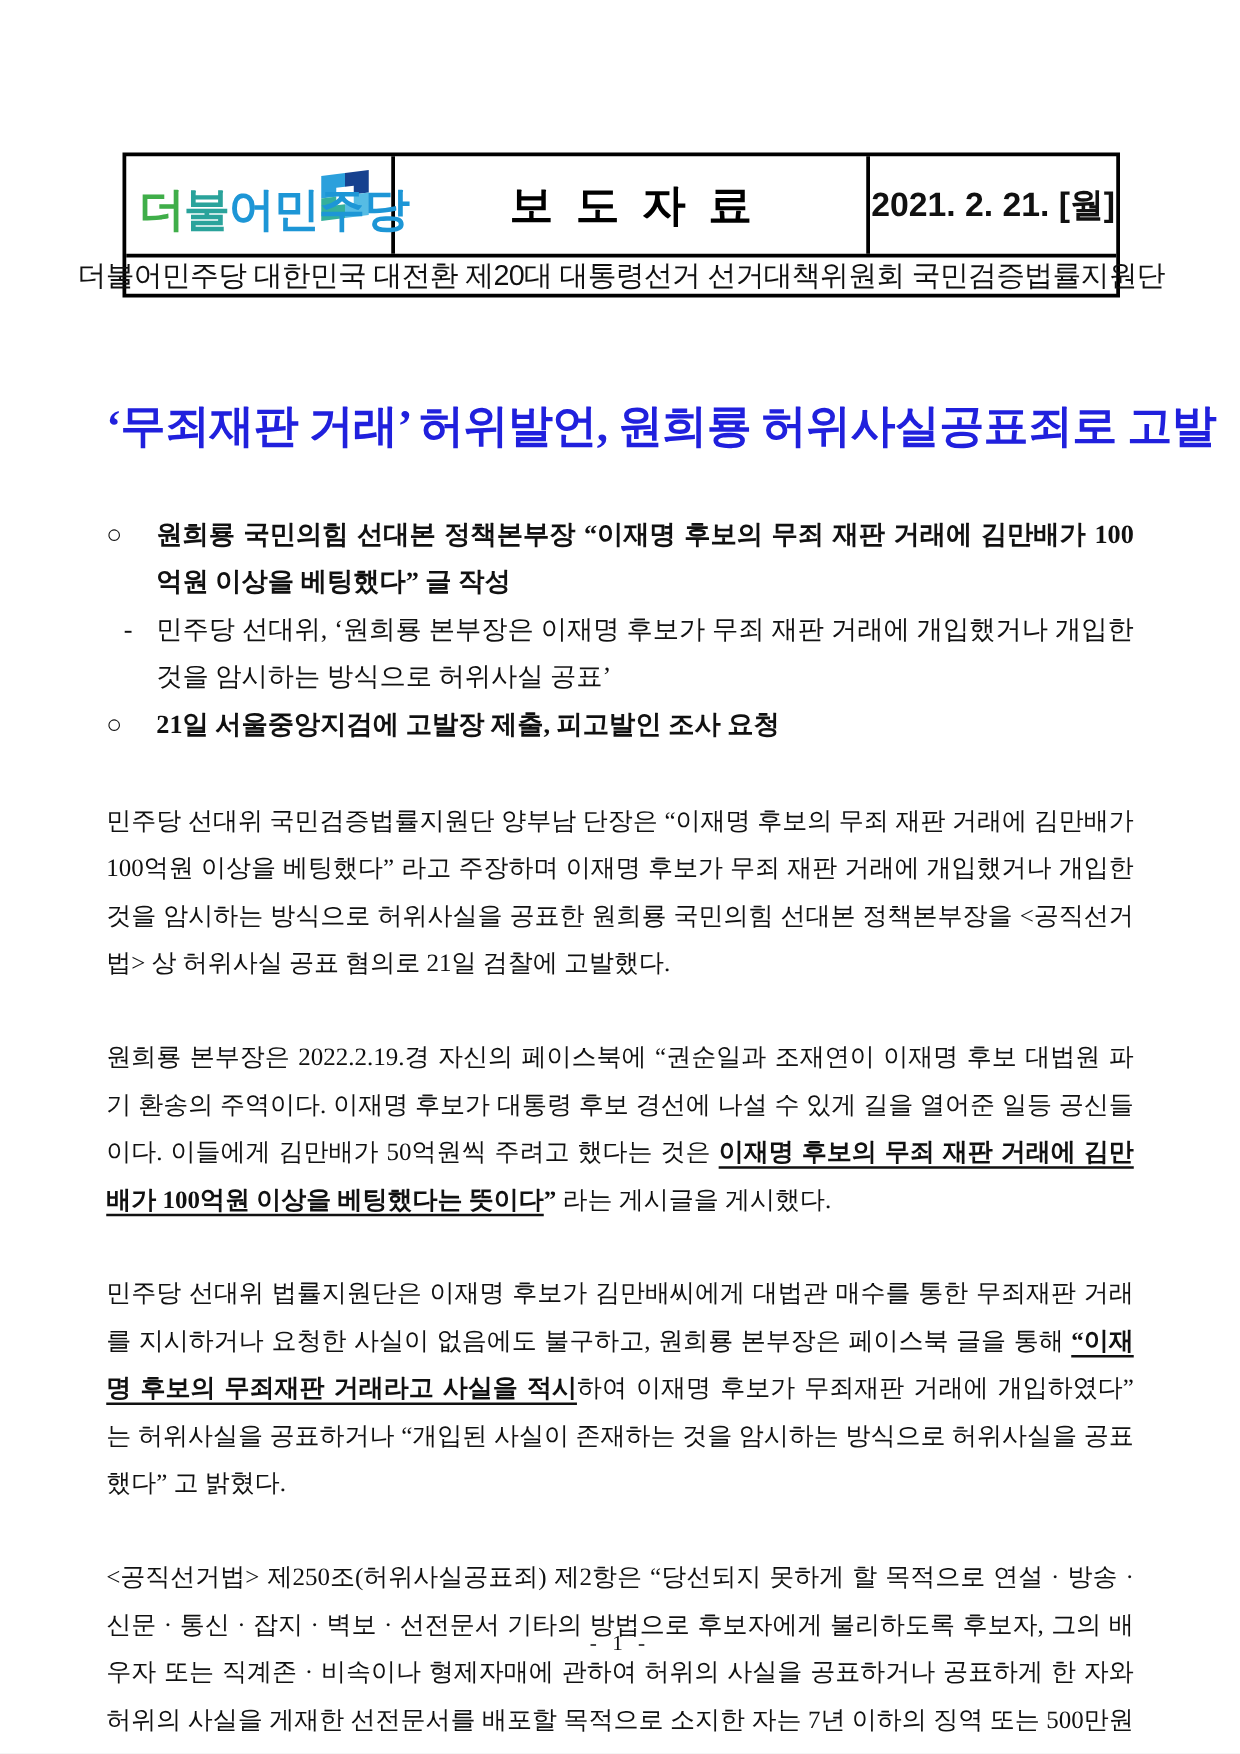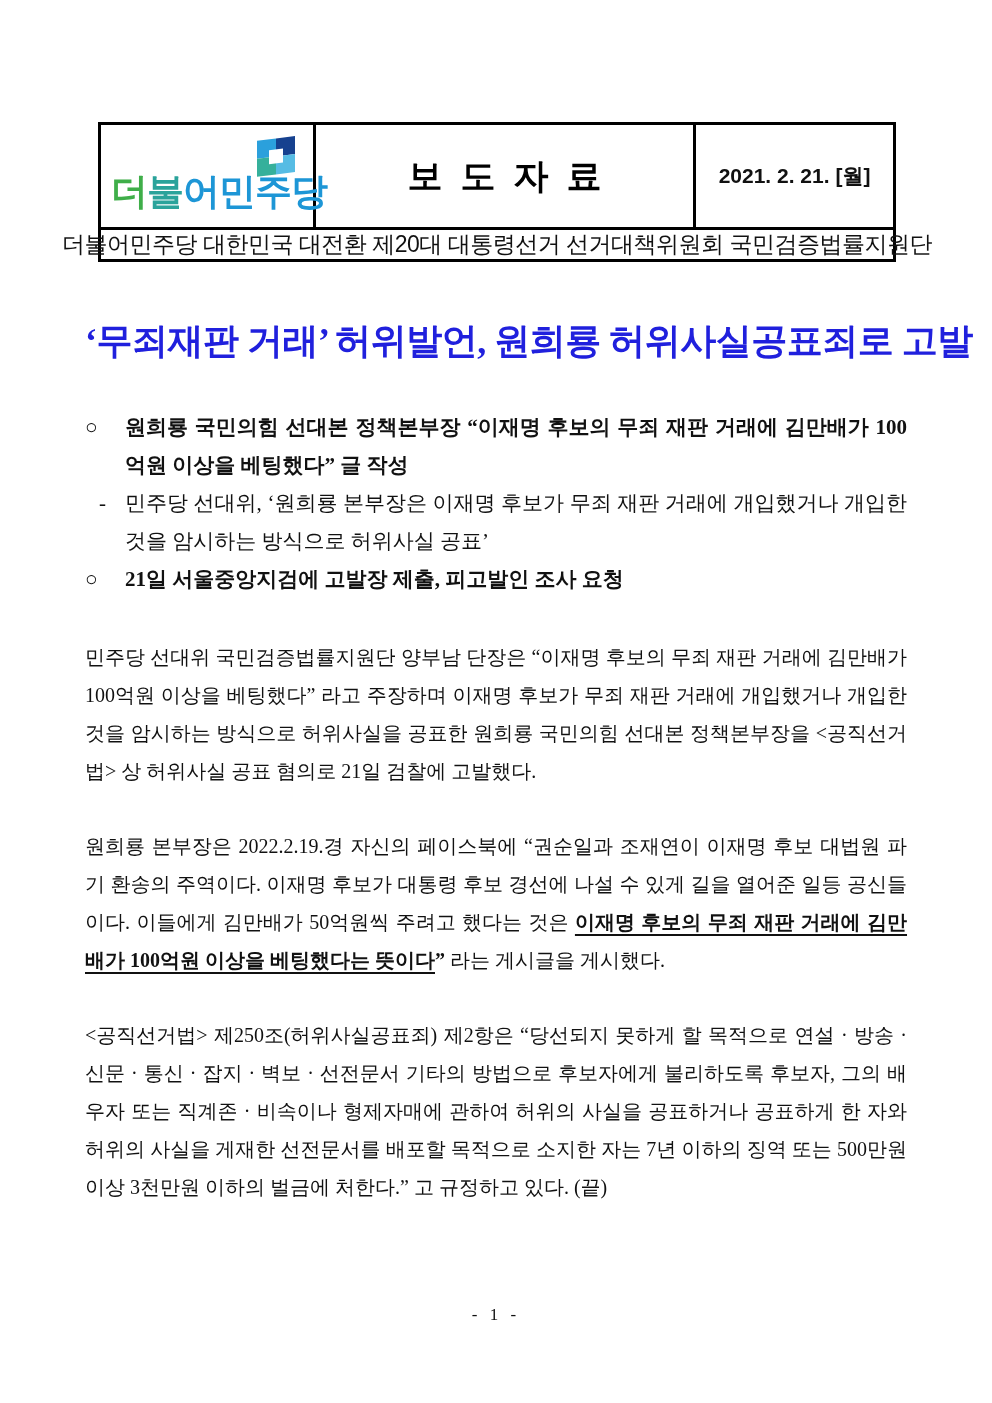--- a/index.html
+++ b/index.html
@@ -12,21 +12,21 @@
     overflow:hidden;
     font-family:"Liberation Serif","DejaVu Serif",serif;
     color:#111111;
   }
   
   .header-box {
     position:absolute; left:98px; top:122px;
     width:798px;
     border:3px solid #000;
   }
-  .header-top { display:flex; height:102px; }
+  .header-top { display:flex; height:78px; }
   .logo-cell { width:212px; position:relative; }
   .logo {
     position:absolute; left:10px; bottom:10px;
     font-family:"Liberation Sans","DejaVu Sans",sans-serif;
     font-weight:800; font-size:37px; letter-spacing:-1px;
     white-space:nowrap;
   }
   .logo .p1 { color:#3fae49; }
   .logo .p2 { color:#2aa39b; }
   .logo .p3 { color:#1d96d6; }
@@ -39,21 +39,21 @@
   .doc-type {
     font-family:"Liberation Sans","DejaVu Sans",sans-serif;
     font-weight:900; font-size:35px;
     letter-spacing:18px; text-indent:18px;
     color:#000;
   }
   .date-cell {
     width:197px;
     display:flex; align-items:center; justify-content:center;
     font-family:"Liberation Sans","DejaVu Sans",sans-serif;
-    font-weight:700; font-size:21px;
+    font-weight:700; font-size:27px;
   }
   .header-sub {
     border-top:3px solid #000;
     height:32px;
     display:flex; align-items:center; justify-content:center;
     font-family:"Liberation Sans","DejaVu Sans",sans-serif;
     font-size:23px; font-weight:500; letter-spacing:-0.5px;
     white-space:nowrap;
   }
   
@@ -115,19 +115,20 @@
   <div class="content">
     <div class="headline">‘무죄재판 거래’ 허위발언, 원희룡 허위사실공표죄로 고발</div>
     <div class="summary">
         <div class="bullet main"><span class="marker">○</span><span>원희룡 국민의힘 선대본 정책본부장 “이재명 후보의 무죄 재판 거래에 김만배가 100억원 이상을 베팅했다” 글 작성</span></div>
         <div class="bullet sub"><span class="marker">-</span><span>민주당 선대위, ‘원희룡 본부장은 이재명 후보가 무죄 재판 거래에 개입했거나 개입한 것을 암시하는 방식으로 허위사실 공표’</span></div>
         <div class="bullet main"><span class="marker">○</span><span>21일 서울중앙지검에 고발장 제출, 피고발인 조사 요청</span></div>
       </div>
     <div class="body-paragraphs">
         <p class="para"><span>민주당 선대위 국민검증법률지원단 양부남 단장은 “이재명 후보의 무죄 재판 거래에 김만배가 100억원 이상을 베팅했다” 라고 주장하며 이재명 후보가 무죄 재판 거래에 개입했거나 개입한 것을 암시하는 방식으로 허위사실을 공표한 원희룡 국민의힘 선대본 정책본부장을 &lt;공직선거법&gt; 상 허위사실 공표 혐의로 21일 검찰에 고발했다.</span></p>
         <p class="para"><span>원희룡 본부장은 2022.2.19.경 자신의 페이스북에 “권순일과 조재연이 이재명 후보 대법원 파기 환송의 주역이다. 이재명 후보가 대통령 후보 경선에 나설 수 있게 길을 열어준 일등 공신들이다. 이들에게 김만배가 50억원씩 주려고 했다는 것은 </span><span class="b u">이재명 후보의 무죄 재판 거래에 김만배가 100억원 이상을 베팅했다는 뜻이다</span><span class="b">”</span><span> 라는 게시글을 게시했다.</span></p>
+        <p class="para"><span>민주당 선대위 법률지원단은 이재명 후보가 김만배씨에게 대법관 매수를 통한 무죄재판 거래를 지시하거나 요청한 사실이 없음에도 불구하고, 원희룡 본부장은 페이스북 글을 통해 </span><span class="b u">“이재명 후보의 무죄재판 거래라고 사실을 적시</span><span>하여 이재명 후보가 무죄재판 거래에 개입하였다” 는 허위사실을 공표하거나 “개입된 사실이 존재하는 것을 암시하는 방식으로 허위사실을 공표했다” 고 밝혔다.</span></p>
         <p class="para"><span>&lt;공직선거법&gt; 제250조(허위사실공표죄) 제2항은 “당선되지 못하게 할 목적으로 연설 · 방송 · 신문 · 통신 · 잡지 · 벽보 · 선전문서 기타의 방법으로 후보자에게 불리하도록 후보자, 그의 배우자 또는 직계존 · 비속이나 형제자매에 관하여 허위의 사실을 공표하거나 공표하게 한 자와 허위의 사실을 게재한 선전문서를 배포할 목적으로 소지한 자는 7년 이하의 징역 또는 500만원 이상 3천만원 이하의 벌금에 처한다.” 고 규정하고 있다. (끝)</span></p>
       </div>
   </div>
 
   <div class="footer">- 1 -</div>
 
 </div>
 
 </body></html>

